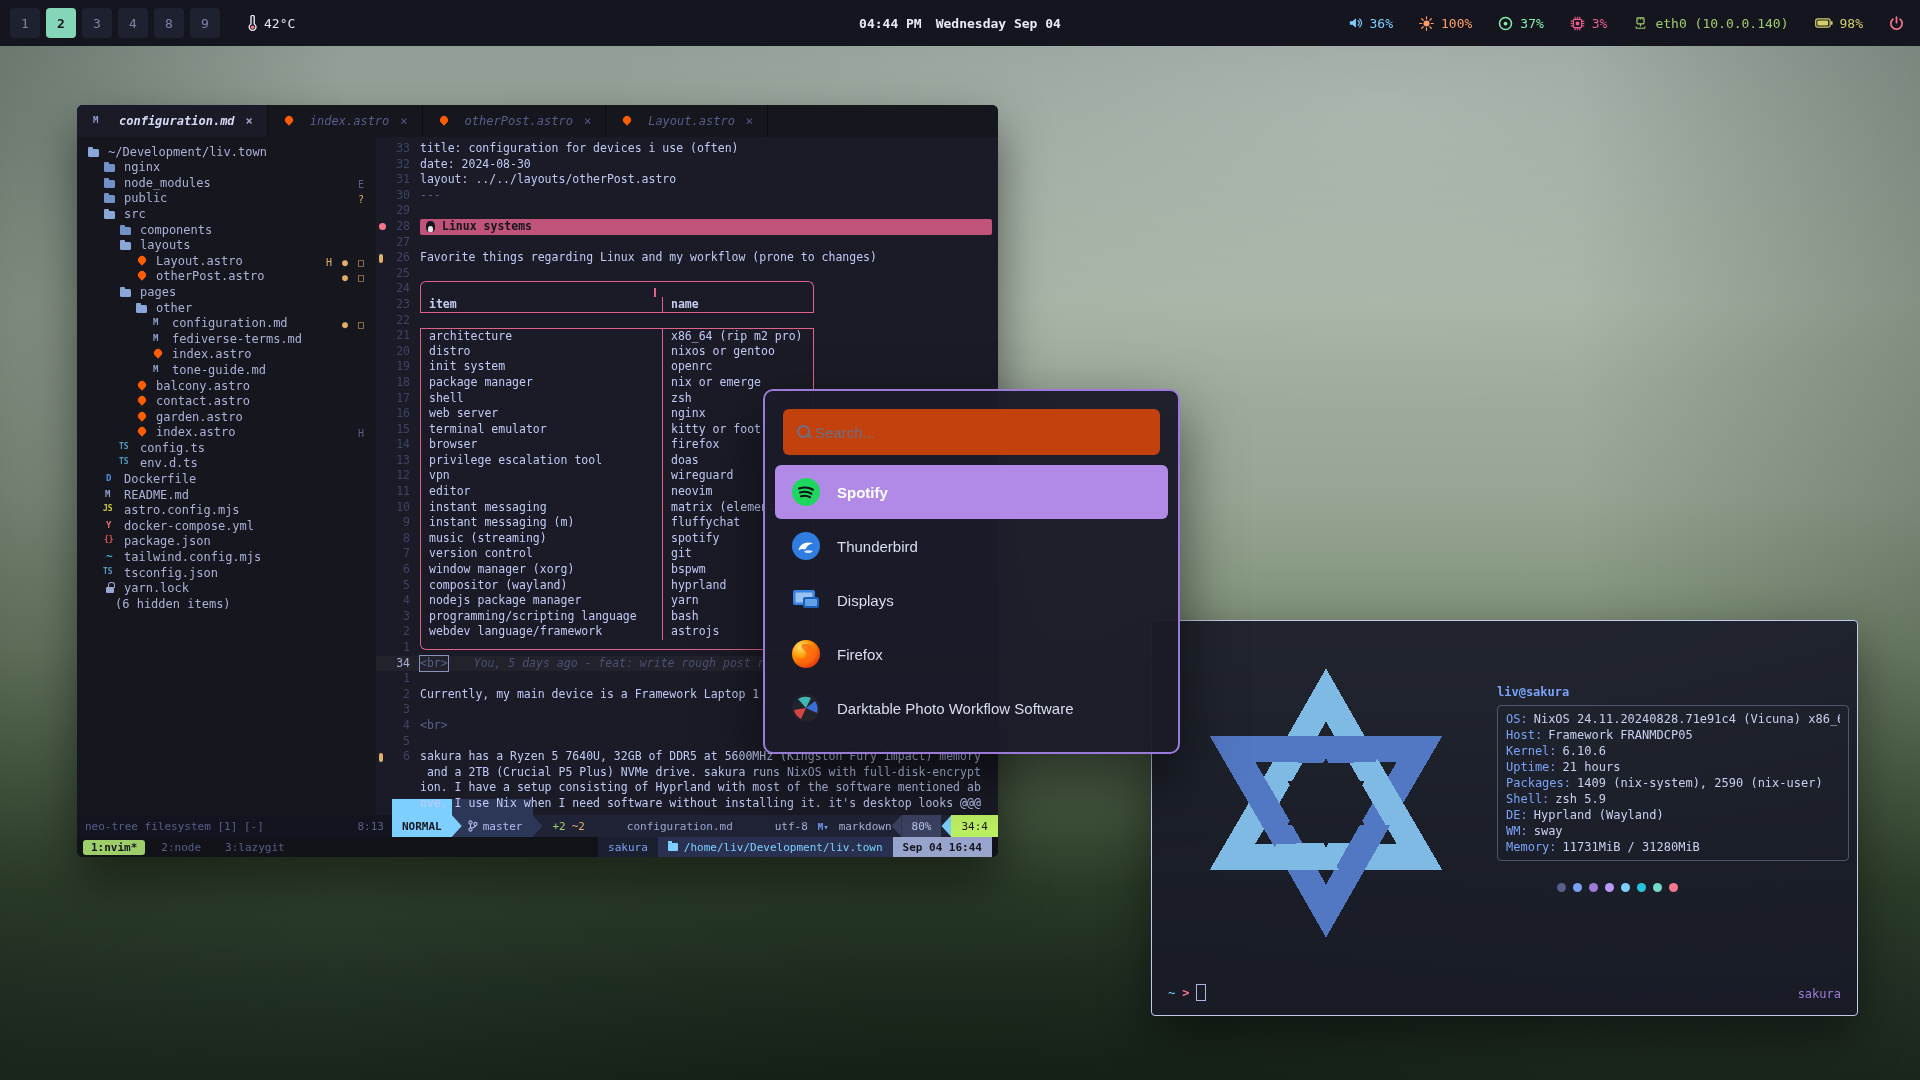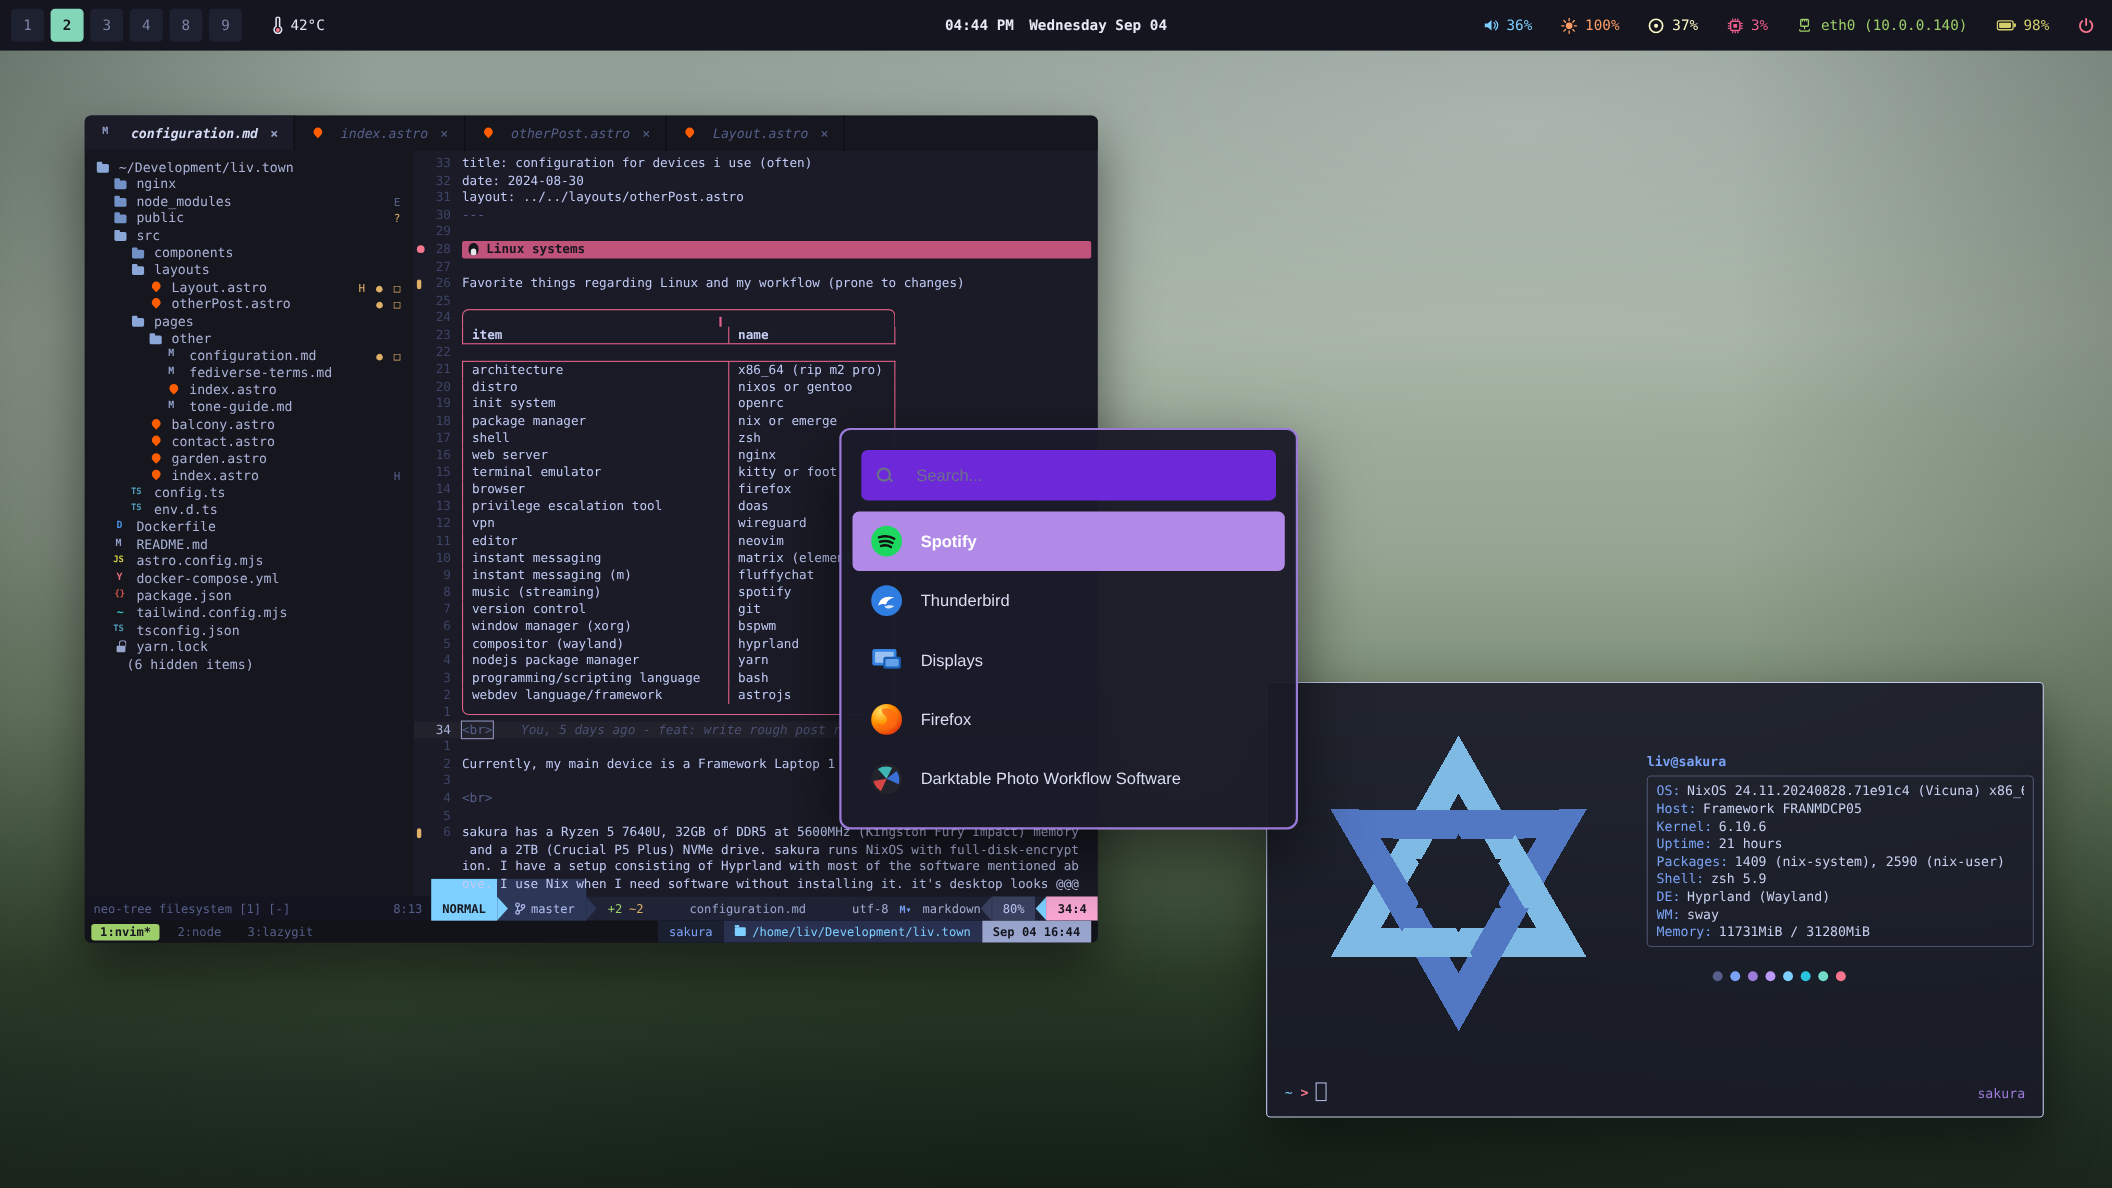--- a/index.html
+++ b/index.html
@@ -19,21 +19,21 @@
     background:#14151f;display:flex;align-items:center;color:#c0caf5;font-size:13px}
   .ws-wrap{display:flex;gap:6px;margin-left:10px}
   .ws{width:30px;height:30px;border-radius:4px;background:#1e2130;color:#7d84a5;
       display:flex;align-items:center;justify-content:center;font-size:13px}
   .ws.active{background:#84d6b8;color:#16161e;font-weight:bold}
   .temp{display:flex;align-items:center;gap:6px;margin-left:26px;color:#e3e7f5}
   .clock{position:absolute;left:50%;transform:translateX(-50%);display:flex;gap:14px;color:#e8eaf5;font-weight:bold}
   .mods{margin-left:auto;display:flex;align-items:center;gap:26px;padding-right:16px}
   .mod{display:flex;align-items:center;gap:7px}
   .mod svg{display:block}
-  .m-vol{color:#7dcfff}.m-bri{color:#ff9e64}.m-disk{color:#fef9c3}.m-cpu{color:#f25f8f}
+  .m-vol{color:#7dcfff}.m-bri{color:#ff9e64}.m-disk{color:#86efac}.m-cpu{color:#f25f8f}
   .m-net{color:#9ece6a}.m-bat{color:#d5cf6b}.m-pow{color:#f7768e}
   
   .ewin{position:absolute;left:77px;top:105px;width:921px;height:752px;z-index:30;
     background:#1a1b26;border-radius:6px;box-shadow:0 22px 48px rgba(0,0,0,.5);
     display:flex;flex-direction:column;overflow:hidden;font-size:11.5px;color:#c0caf5;
     --row:15.6px;--tb:#e0628a}
   .tabbar{height:32px;background:#15161e;display:flex;flex:none}
   .tab{display:flex;align-items:center;gap:7px;padding:0 14px;border-right:1px solid #0d0d12;
        color:#565f89;font-style:italic;font-size:12px}
   .tab.active{background:#1a1b26;color:#d5dbf5;font-weight:bold}
@@ -108,40 +108,40 @@
   .seg.branch{background:#2c3656;color:#b3bdf0;gap:5px}
   .arr-branch{background:#2c3656;clip-path:polygon(0 0,100% 50%,0 100%)}
   .diff-add{color:#9ece6a;margin-left:10px}
   .diff-mod{color:#e0af68;margin-left:6px}
   .sl-file{margin:0 auto;color:#9aa5ce}
   .sl-rgrp{display:flex;align-items:center;gap:10px}
   .md-ic{color:#7aa2f7;font-weight:bold}
   .md-ic::before{content:"M▾";font-size:9px}
   .chip{height:22px;display:flex;align-items:center;padding:0 10px}
   .chip.pct{background:#3b4261;color:#c0caf5}
-  .chip.pos{background:#f9a8d4;color:#16161e;font-weight:bold}
+  .chip.pos{background:#bef264;color:#16161e;font-weight:normal}
   .arl{width:10px;height:22px;clip-path:polygon(100% 0,0 50%,100% 100%)}
   .arl.a1{background:#3b4261}.arl.a2{background:#7dcfff}
   
   .tmux{height:20px;flex:none;background:#121219;display:flex;align-items:center;font-size:11px;color:#565f89;padding:0 6px;gap:24px}
   .twin{padding:1px 8px;border-radius:3px}
   .twin.active{background:#9ece6a;color:#16161e;font-weight:bold}
   .tmux-right{margin-left:auto;display:flex;align-items:center;height:100%}
   .tseg{display:flex;align-items:center;height:100%;padding:0 10px;gap:6px}
   .ts-host{color:#7aa2f7;background:#1b2030}
   .ts-path{color:#7dcfff;background:#2a3150}
   .ts-date{color:#16161e;background:#9aa5ce;font-weight:bold}
   .mini-folder{display:inline-block;width:10px;height:8px;background:#7dcfff;border-radius:1px;position:relative}
   .mini-folder::before{content:"";position:absolute;top:-2px;left:0;width:4px;height:2px;background:#7dcfff}
   
   .launcher{position:absolute;left:763px;top:389px;width:413px;height:361px;z-index:60;
     background:rgba(27,27,40,.97);border:2px solid #9b7bd8;border-radius:10px;
     box-shadow:0 24px 60px rgba(0,0,0,.55);overflow:hidden;
     font-family:"Liberation Sans",sans-serif}
-  .search{margin:18px 18px 10px;height:46px;background:#6d28d9;border-radius:6px;display:flex;align-items:center;padding:0 14px;gap:20px}
+  .search{margin:18px 18px 10px;height:46px;background:#c2410c;border-radius:6px;display:flex;align-items:center;padding:0 14px;gap:2px}
   .search input{flex:1;background:transparent;border:none;outline:none;color:#c6cdf2;font-size:15px;font-family:"Liberation Sans",sans-serif}
   .search input::placeholder{color:#6b7089}
   .mag{width:14px;height:14px;position:relative;flex:none}
   .mag::before{content:"";position:absolute;left:0;top:0;width:9px;height:9px;border:2px solid #6b7089;border-radius:50%}
   .mag::after{content:"";position:absolute;left:10px;top:10px;width:5px;height:2px;background:#6b7089;transform:rotate(45deg)}
   .litem{display:flex;align-items:center;gap:16px;height:54px;padding:0 26px;color:#d9def2;font-size:15px}
   .litem.selected{background:#b18ae8;margin:0 10px;border-radius:6px;padding:0 16px;color:#fff;font-weight:bold}
   .appico{width:30px;height:30px;flex:none}
   
   .term{position:absolute;left:1151px;top:620px;width:705px;height:394px;z-index:40;

